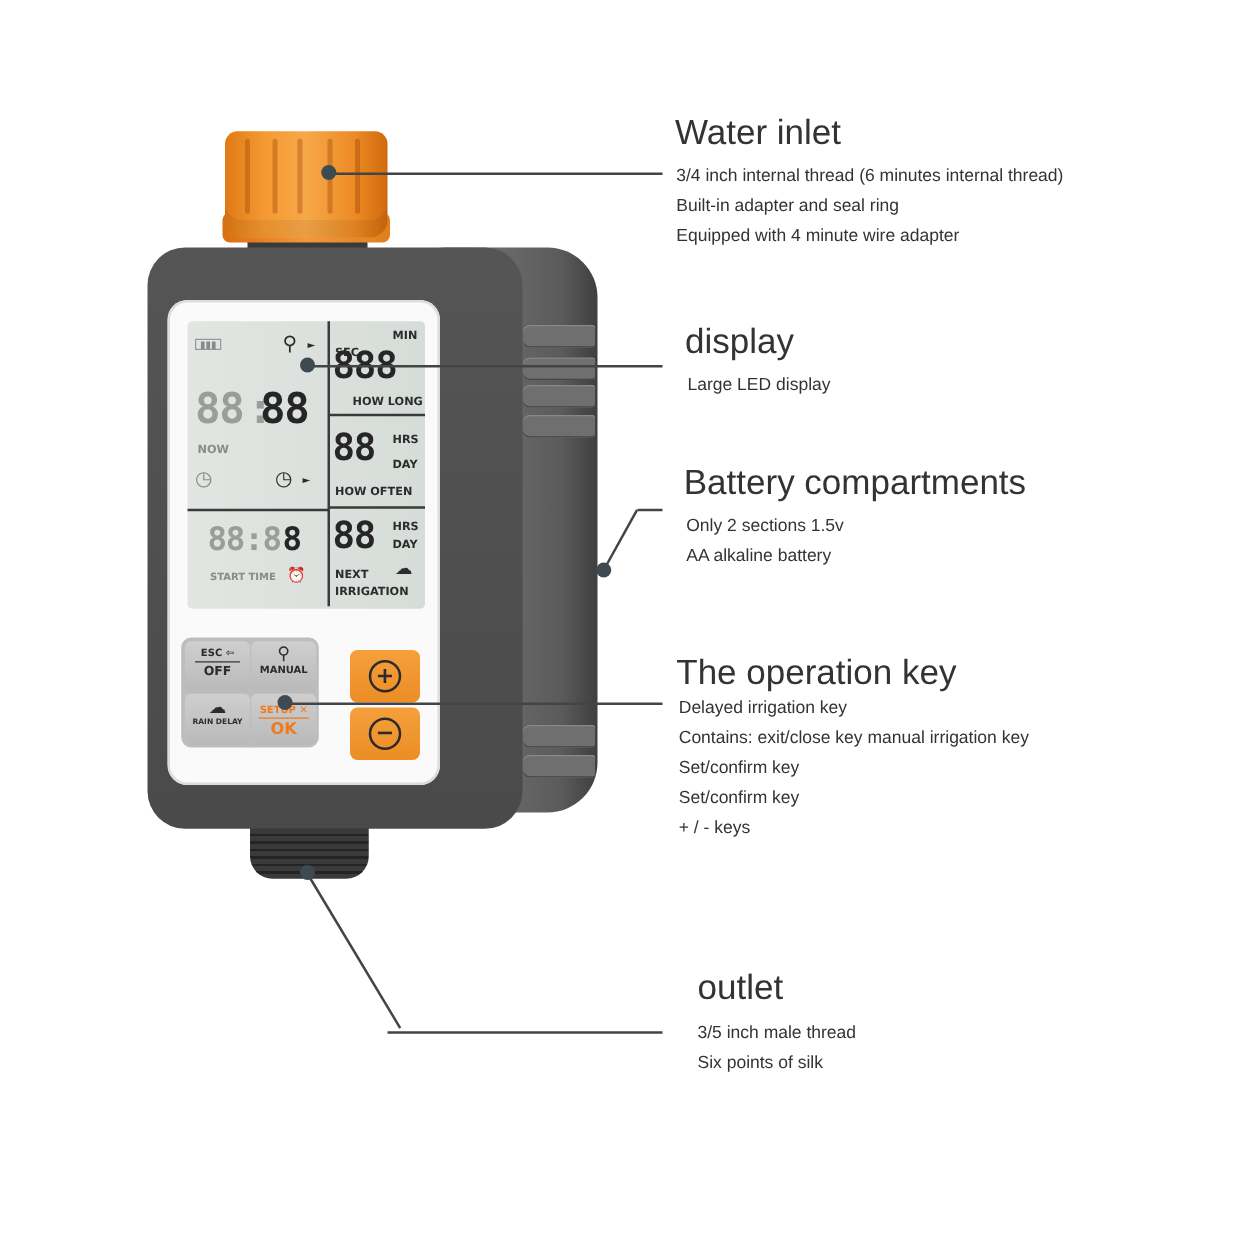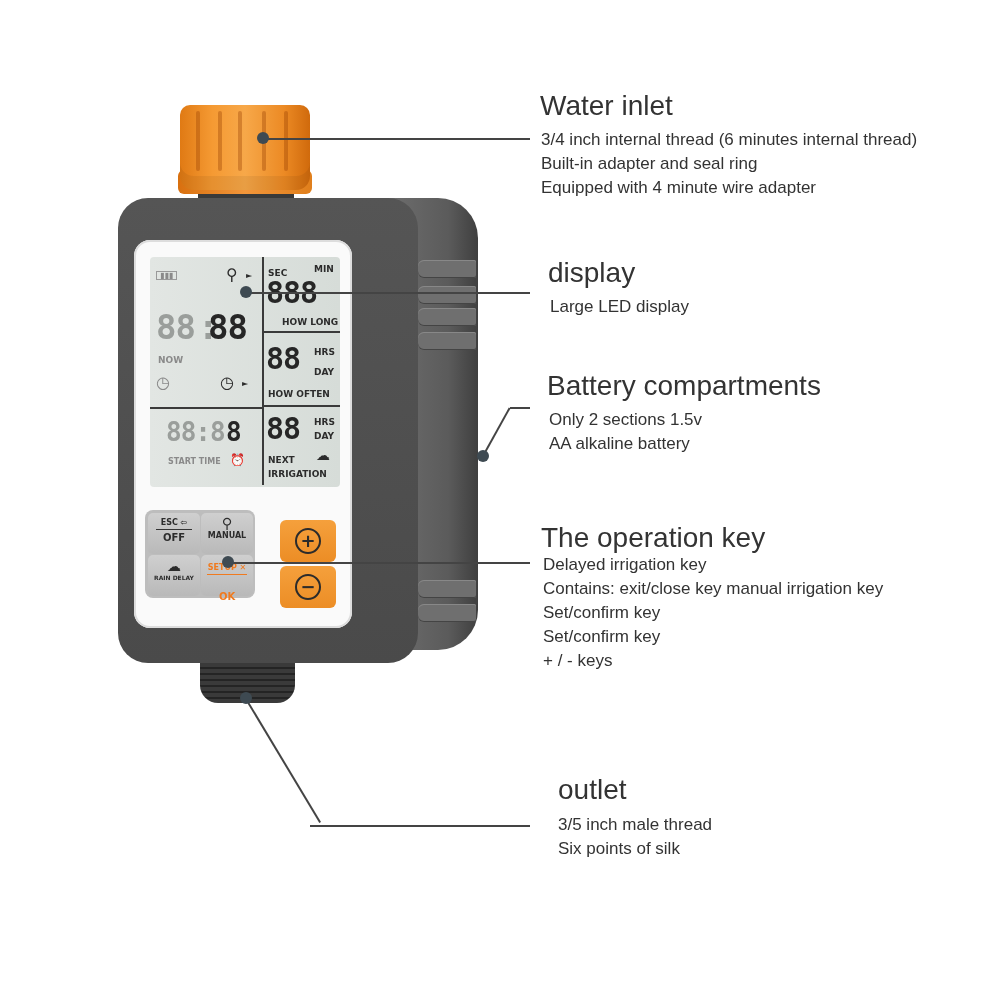--- a/index.html
+++ b/index.html
@@ -22,21 +22,21 @@
   .dim{color:#8a8a8a;}
   .keypad{left:145px;top:510px;width:110px;height:88px;background:#bdbdbd;border-radius:8px;}
   .key{position:absolute;width:52px;height:41px;background:linear-gradient(180deg,#cfcfcf,#b9b9b9);border-radius:5px;text-align:center;font-family:"DejaVu Sans",sans-serif;font-weight:bold;font-size:8px;color:#2c2c2c;}
   .okey{position:absolute;left:280px;width:56px;height:42px;background:linear-gradient(180deg,#f5a03c,#ec8d25);border-radius:6px;display:flex;align-items:center;justify-content:center;}
   .circ{width:22px;height:22px;border:2px solid #2b2b2b;border-radius:50%;display:flex;align-items:center;justify-content:center;font-weight:bold;font-size:18px;line-height:1;color:#2b2b2b;font-family:"DejaVu Sans",sans-serif;}
   .outlet{left:200px;top:645px;width:95px;height:58px;background:repeating-linear-gradient(180deg,#3a3a3a 0px,#3a3a3a 4px,#242424 4px,#242424 6px);border-radius:0 0 18px 18px;}
   
   .line{position:absolute;background:#444;height:2px;transform-origin:0 50%;}
   .dot{position:absolute;width:12px;height:12px;border-radius:50%;background:#3e4a52;}
   .title{position:absolute;font-size:28px;color:#333;white-space:nowrap;}
-  .desc{position:absolute;font-size:17px;line-height:24px;color:#333;white-space:nowrap;}
+  .desc{position:absolute;font-size:14px;line-height:24px;color:#333;white-space:nowrap;}
 </style>
 </head>
 <body>
 
 <div class="abs side">
   <div class="groove" style="top:62px"></div>
   <div class="groove" style="top:88px"></div>
   <div class="groove" style="top:110px"></div>
   <div class="groove" style="top:134px"></div>
   <div class="groove" style="top:382px"></div>
@@ -66,21 +66,21 @@
   <span class="lbl" style="left:96px;top:14px;font-size:8px">►</span>
 
   <span class="seg dim" style="left:6px;top:50px;font-size:34px;color:#9a9e9b">88</span>
   <span class="seg" style="left:48px;top:50px;font-size:34px;color:#9a9e9b">:</span>
   <span class="seg" style="left:58px;top:50px;font-size:34px;color:#262626">88</span>
   <span class="lbl dim" style="left:8px;top:98px">NOW</span>
   <span class="lbl dim" style="left:6px;top:116px;font-size:16px;font-weight:normal">◷</span>
   <span class="lbl" style="left:70px;top:116px;font-size:16px;font-weight:normal">◷</span>
   <span class="lbl" style="left:92px;top:122px;font-size:8px">►</span>
 
-  <span class="lbl" style="left:118px;top:11px">SEC</span>
+  <span class="lbl" style="left:118px;top:21px">SEC</span>
   <span class="lbl" style="left:164px;top:7px">MIN</span>
   <span class="seg" style="left:116px;top:18px;font-size:30px;color:#262626">888</span>
   <span class="lbl" style="left:132px;top:60px">HOW LONG</span>
 
   <span class="seg" style="left:116px;top:84px;font-size:30px;color:#262626">88</span>
   <span class="lbl" style="left:164px;top:90px">HRS</span>
   <span class="lbl" style="left:164px;top:110px">DAY</span>
   <span class="lbl" style="left:118px;top:132px">HOW OFTEN</span>
 
   <span class="seg" style="left:16px;top:160px;font-size:26px;color:#9a9e9b">88:8</span>
@@ -104,21 +104,21 @@
   <div class="key" style="left:56px;top:3px">
     <div style="font-size:14px;margin-top:2px">⚲</div>
     <div>MANUAL</div>
   </div>
   <div class="key" style="left:3px;top:45px">
     <div style="font-size:14px;margin-top:3px">☁</div>
     <div style="font-size:6px">RAIN DELAY</div>
   </div>
   <div class="key" style="left:56px;top:45px;color:#f07a1e">
     <div style="margin-top:8px;border-bottom:1px solid #f07a1e;margin-left:6px;margin-right:6px;padding-bottom:2px"><span>SETUP</span> <span>✕</span></div>
-    <div style="font-size:10px;margin-top:16px">OK</div>
+    <div style="font-size:13px;margin-top:1px">OK</div>
   </div>
 </div>
 
 <div class="okey" style="top:520px">
   <div class="circ">+</div>
 </div>
 <div class="okey" style="top:566px">
   <div class="circ">−</div>
 </div>
 

